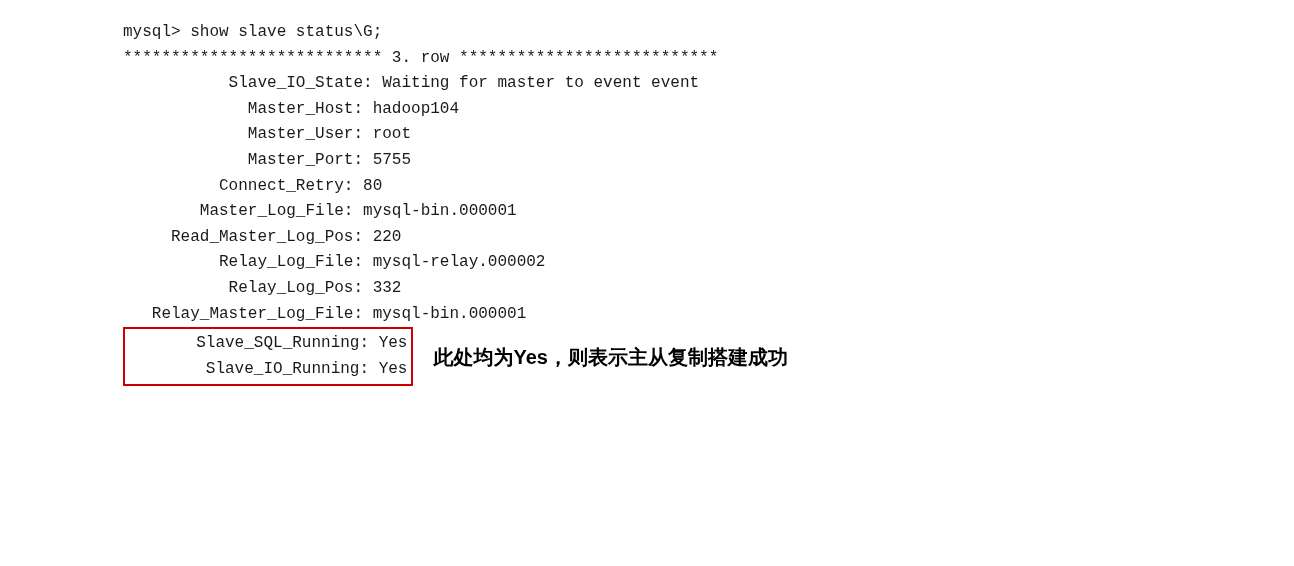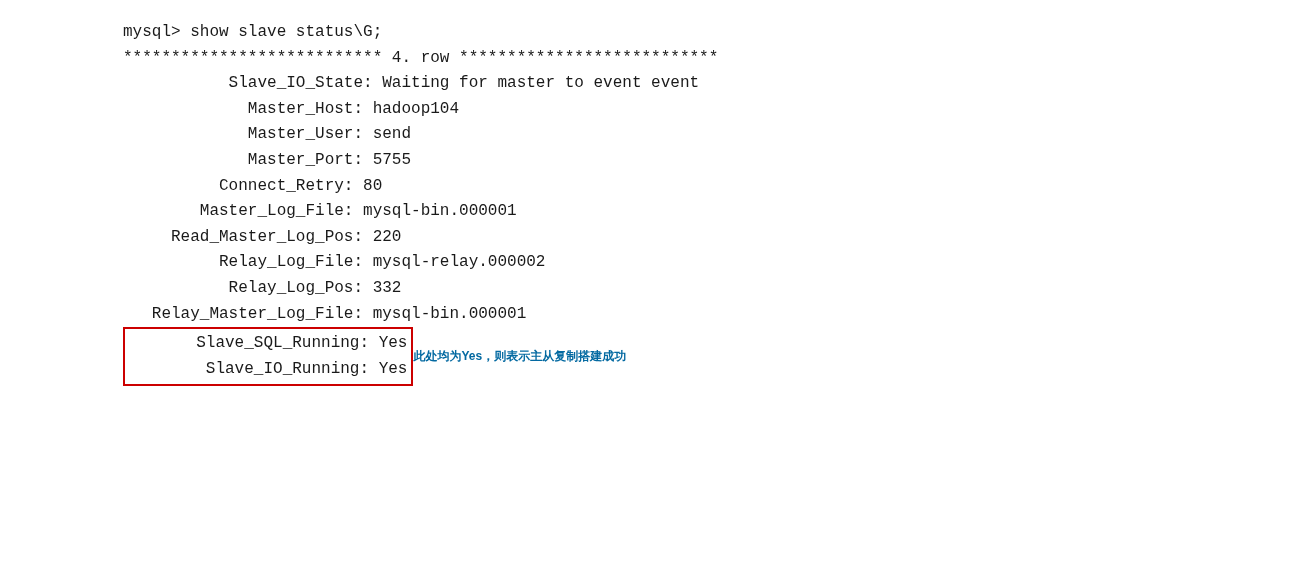--- a/index.html
+++ b/index.html
@@ -32,24 +32,25 @@
       color: #1a1a1a;
       line-height: 1.6;
     }
 
     .line {
       display: block;
       white-space: pre;
     }
 
     .annotation {
-      color: #0369a1;
+      color: #000000;
       font-family: 'SimHei', 'Microsoft YaHei', sans-serif;
-      font-size: 12px;
+      font-size: 20px;
       font-weight: bold;
+      margin-left: 20px;
       display: inline;
       white-space: nowrap;
     }
 
     .row-with-annotation {
       display: flex;
       align-items: center;
     }
 
     .boxed-lines {
@@ -62,26 +63,26 @@
       display: block;
     }
   </style>
 </head>
 <body>
 
 <div class="terminal-container">
   <div class="terminal-content">
 
     <span class="line cmd-line">mysql&gt; show slave status\G;</span>
-    <span class="line">*************************** 4. row ***************************</span>
+    <span class="line">*************************** 3. row ***************************</span>
 
     <div id="fields-container">
         <span class="line">           Slave_IO_State: Waiting for master to event event</span>
         <span class="line">             Master_Host: hadoop104</span>
-        <span class="line">             Master_User: send</span>
+        <span class="line">             Master_User: root</span>
         <span class="line">             Master_Port: 5755</span>
         <span class="line">          Connect_Retry: 80</span>
         <span class="line">        Master_Log_File: mysql-bin.000001</span>
         <span class="line">     Read_Master_Log_Pos: 220</span>
         <span class="line">          Relay_Log_File: mysql-relay.000002</span>
         <span class="line">           Relay_Log_Pos: 332</span>
         <span class="line">   Relay_Master_Log_File: mysql-bin.000001</span>
       </div>
 
     <div class="row-with-annotation">

